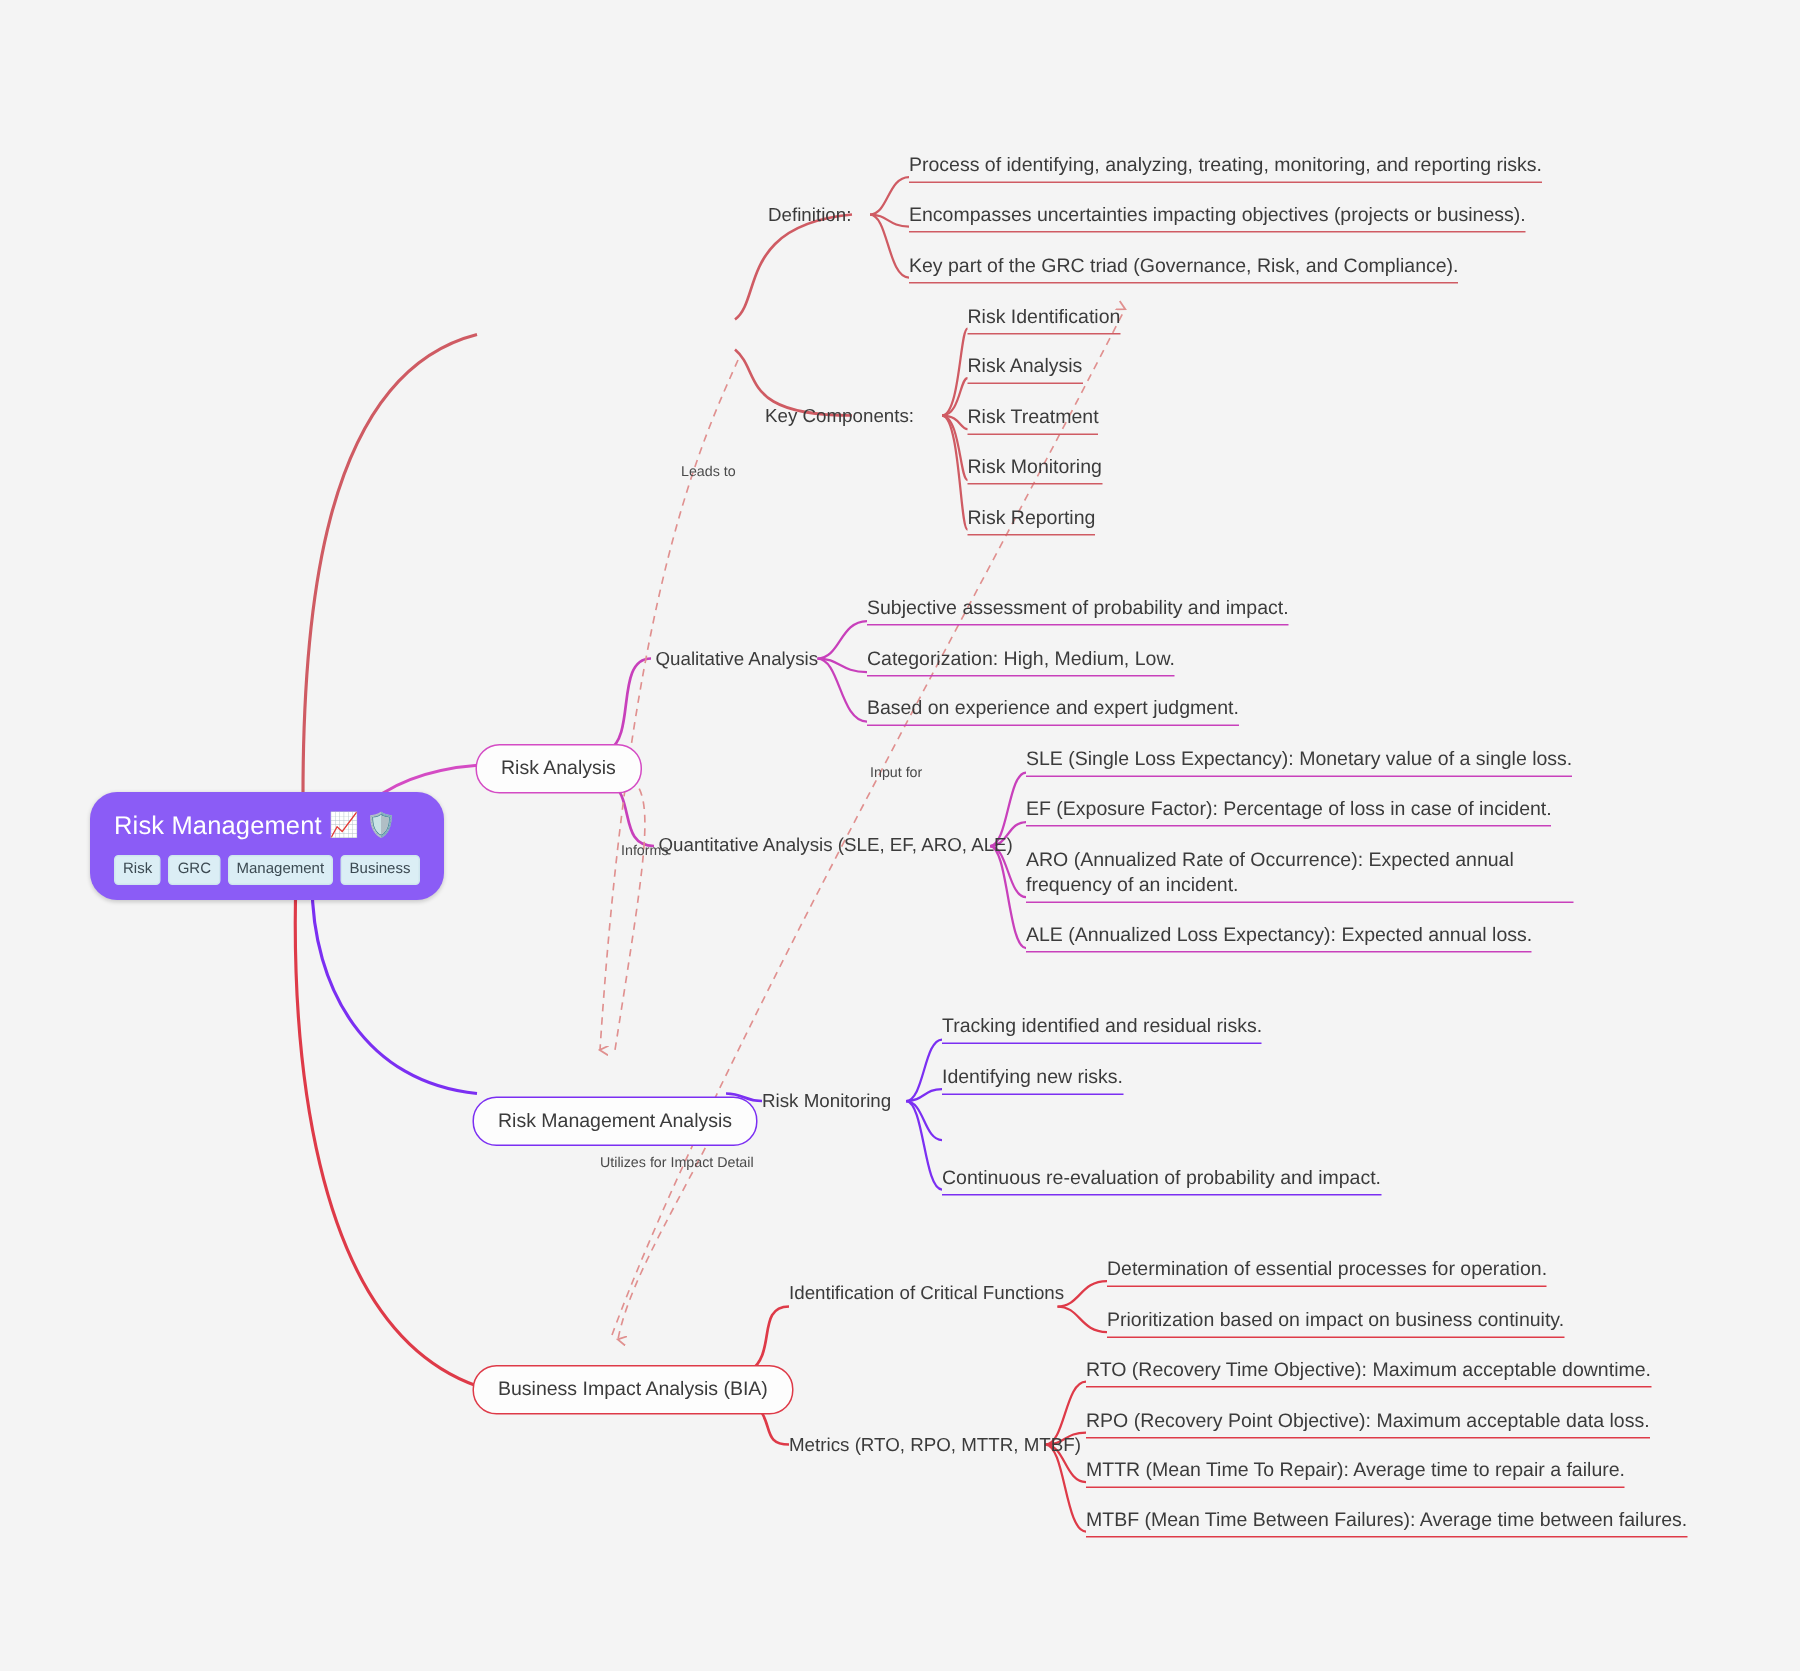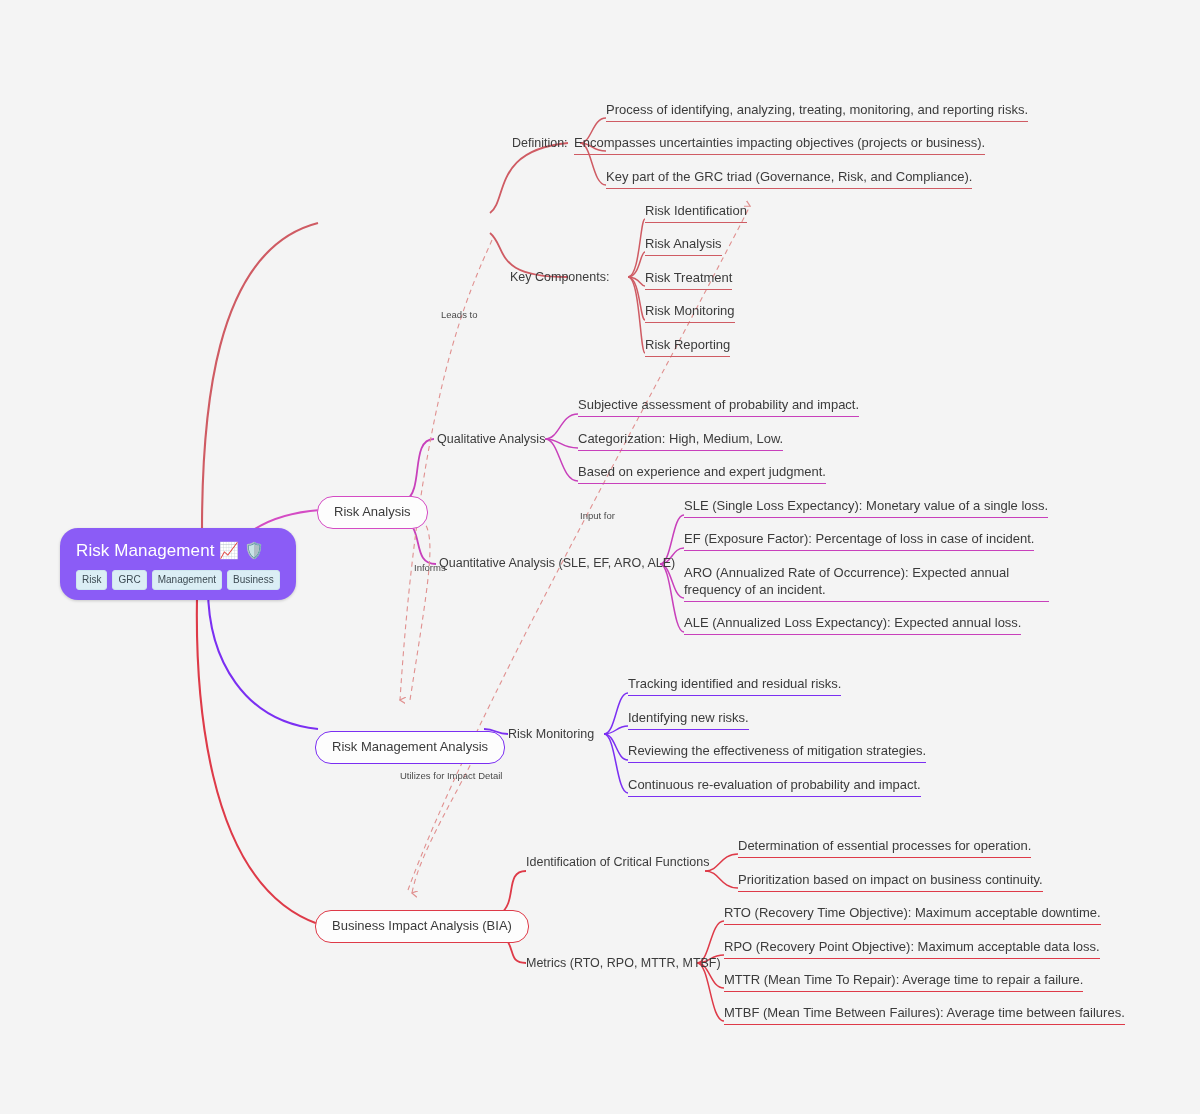--- a/index.html
+++ b/index.html
@@ -184,21 +184,21 @@
       <span class="root-tag">GRC</span>
       <span class="root-tag">Management</span>
       <span class="root-tag">Business</span>
     </div>
   </div>
 
 
   <div class="node sublabel" style="left:512px; top:135px;">Definition:</div>
 
   <div class="node leaf c-red" style="left:606px; top:101px;">Process of identifying, analyzing, treating, monitoring, and reporting risks.</div>
-  <div class="node leaf c-red" style="left:574px; top:134px;text-align:center;">Encompasses uncertainties impacting objectives (projects or business).</div>
+  <div class="node leaf c-red" style="left:606px; top:134px;text-align:center;">Encompasses uncertainties impacting objectives (projects or business).</div>
   <div class="node leaf c-red" style="left:606px; top:168px;">Key part of the GRC triad (Governance, Risk, and Compliance).</div>
 
   <div class="node sublabel" style="left:510px; top:269px;">Key Components:</div>
 
   <div class="node leaf c-red" style="left:645px; top:202px;">Risk Identification</div>
   <div class="node leaf c-red" style="left:645px; top:235px;">Risk Analysis</div>
   <div class="node leaf c-red" style="left:645px; top:269px;">Risk Treatment</div>
   <div class="node leaf c-red" style="left:645px; top:302px;">Risk Monitoring</div>
   <div class="node leaf c-red" style="left:645px; top:336px;">Risk Reporting</div>
 
@@ -216,35 +216,34 @@
   <div class="node leaf c-magenta" style="left:684px; top:530px;">EF (Exposure Factor): Percentage of loss in case of incident.</div>
   <div class="node leaf c-magenta wrap" style="left:684px; top:564px; width:365px;">ARO (Annualized Rate of Occurrence): Expected annual frequency of an incident.</div>
   <div class="node leaf c-magenta" style="left:684px; top:614px;">ALE (Annualized Loss Expectancy): Expected annual loss.</div>
 
   <div class="node pill c-purple" style="left:315px; top:715px;margin-top:16px;">Risk Management Analysis</div>
 
   <div class="node sublabel" style="left:508px; top:726px;">Risk Monitoring</div>
 
   <div class="node leaf c-purple" style="left:628px; top:675px;">Tracking identified and residual risks.</div>
   <div class="node leaf c-purple" style="left:628px; top:709px;">Identifying new risks.</div>
-  <div class="node leaf c-purple" style="left:628px; top:742px;">Reviewing the effectiveness of mitigation strategies.</div>
   <div class="node leaf c-purple" style="left:628px; top:776px;">Continuous re-evaluation of probability and impact.</div>
 
   <div class="node pill c-crimson" style="left:315px; top:910px;">Business Impact Analysis (BIA)</div>
 
   <div class="node sublabel" style="left:526px; top:854px;">Identification of Critical Functions</div>
 
   <div class="node leaf c-crimson" style="left:738px; top:837px;">Determination of essential processes for operation.</div>
   <div class="node leaf c-crimson" style="left:738px; top:871px;">Prioritization based on impact on business continuity.</div>
 
   <div class="node sublabel" style="left:526px; top:955px;">Metrics (RTO, RPO, MTTR, MTBF)</div>
 
   <div class="node leaf c-crimson" style="left:724px; top:904px;">RTO (Recovery Time Objective): Maximum acceptable downtime.</div>
   <div class="node leaf c-crimson" style="left:724px; top:938px;">RPO (Recovery Point Objective): Maximum acceptable data loss.</div>
   <div class="node leaf c-crimson" style="left:724px; top:971px;">MTTR (Mean Time To Repair): Average time to repair a failure.</div>
   <div class="node leaf c-crimson" style="left:724px; top:1004px;">MTBF (Mean Time Between Failures): Average time between failures.</div>
 
-  <div class="node xlabel" style="left:417px; top:309px;padding-left:24px;">Leads to</div>
+  <div class="node xlabel" style="left:430px; top:309px;padding-left:24px;">Leads to</div>
   <div class="node xlabel" style="left:580px; top:510px;">Input for</div>
   <div class="node xlabel" style="left:414px; top:562px;">Informs</div>
   <div class="node xlabel" style="left:400px; top:770px;">Utilizes for Impact Detail</div>
 
 </div>
 
 </body></html>

